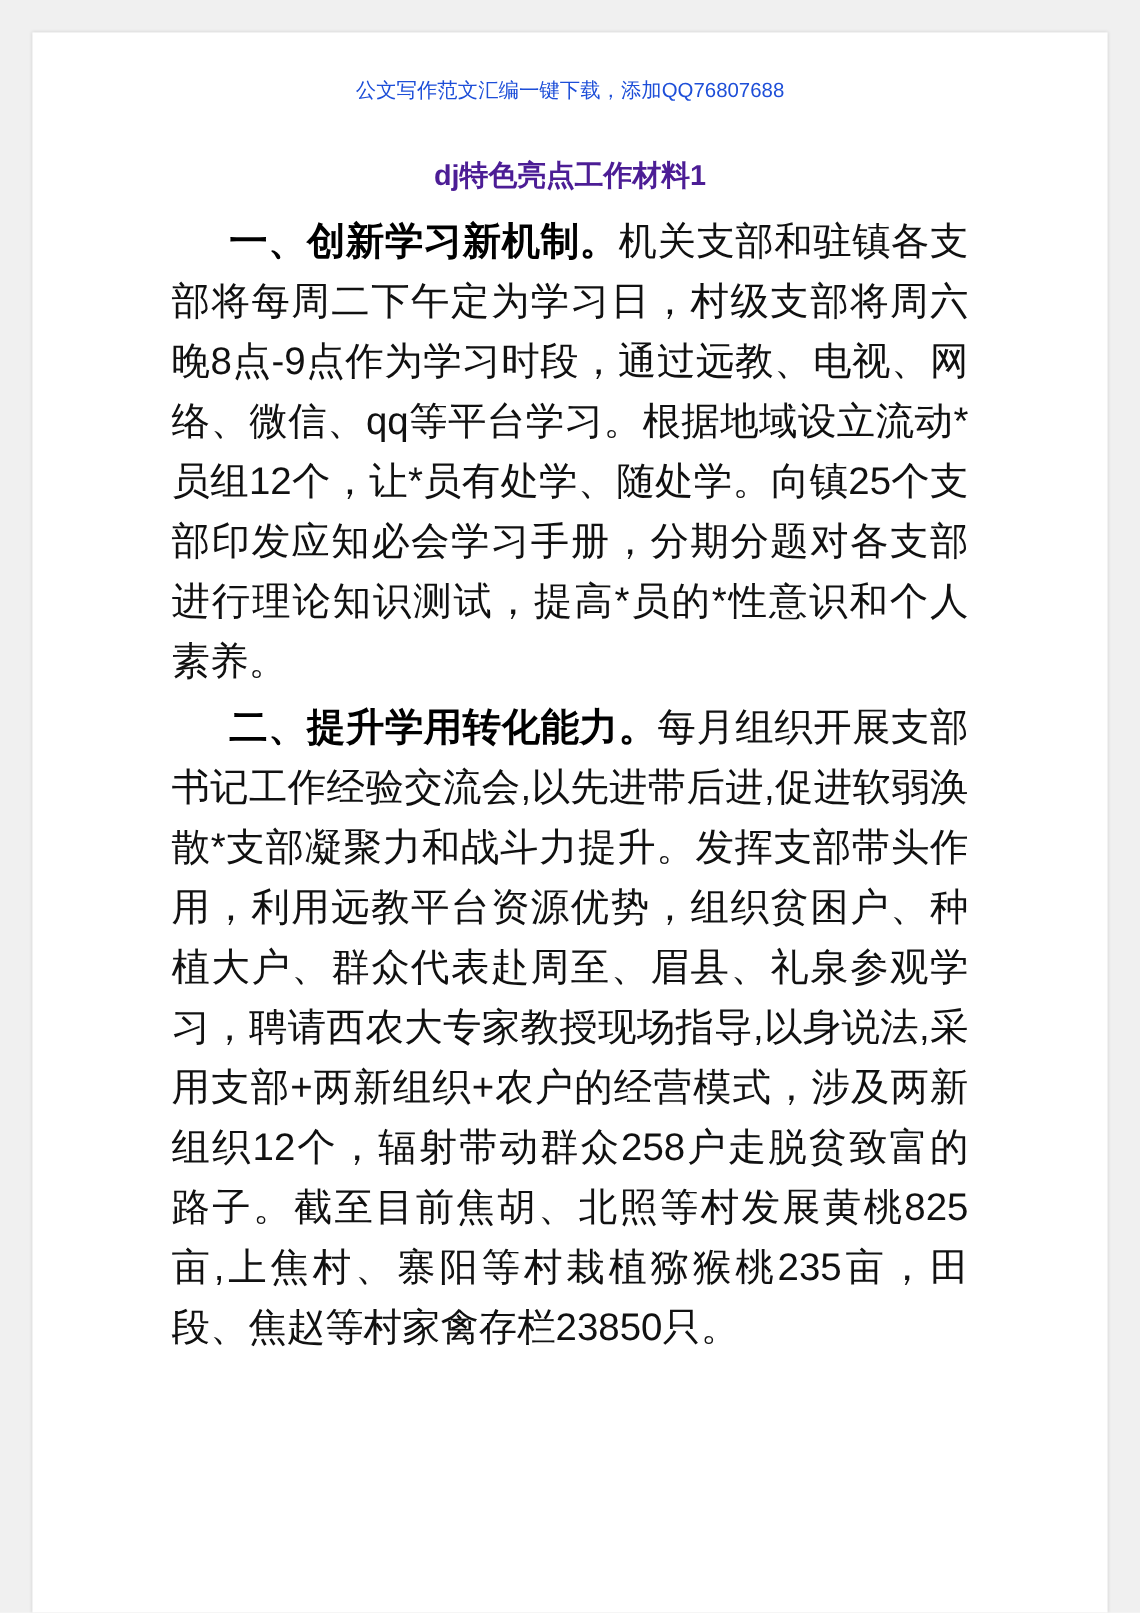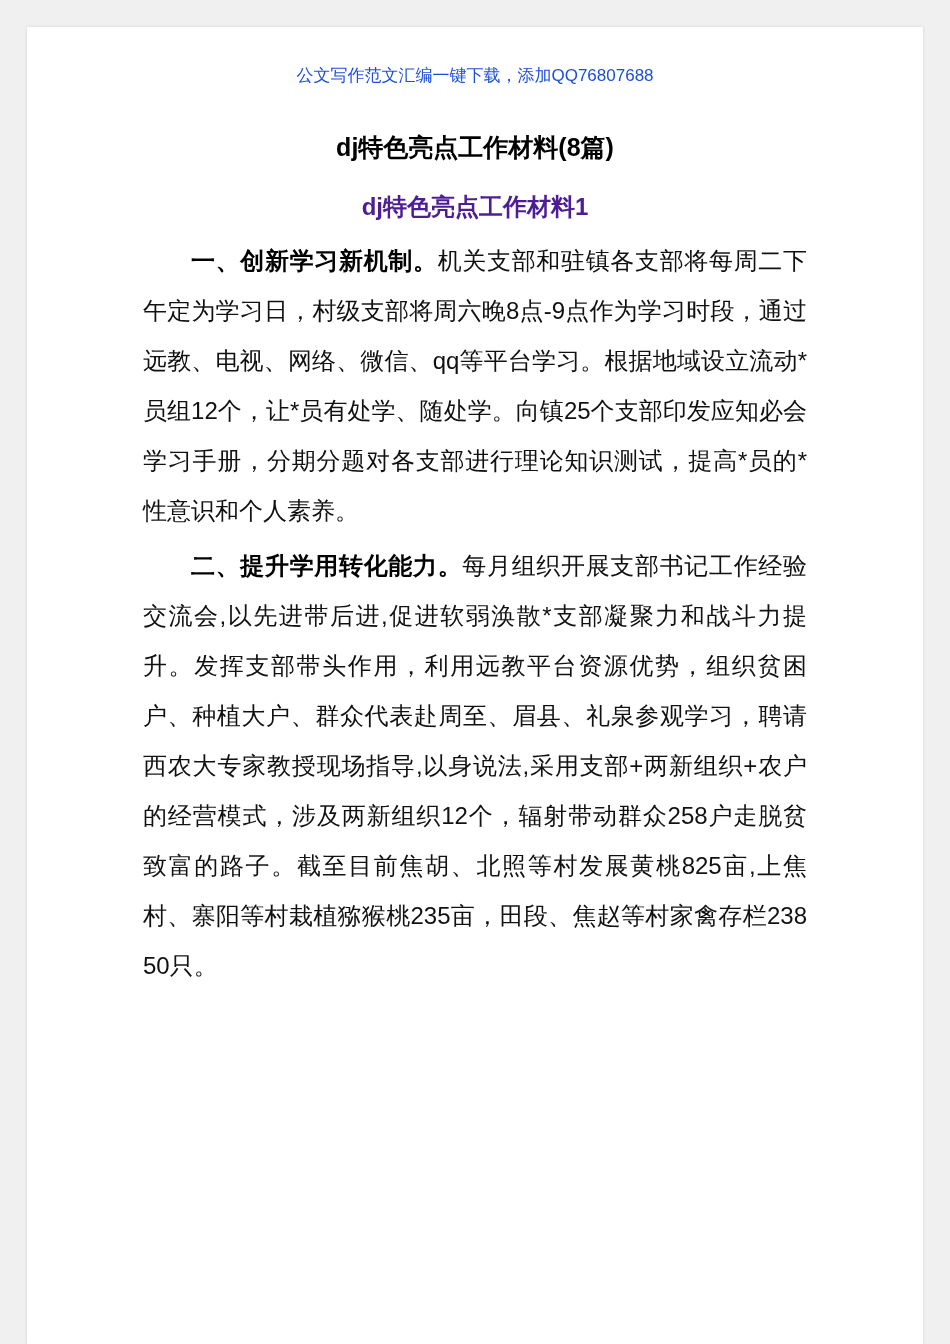--- a/index.html
+++ b/index.html
@@ -45,41 +45,40 @@
     font-size: 24px;
     line-height: 32px;
     font-weight: bold;
     color: #4c1d95;
     margin: 27px 0 0 0;
   }
   .body-text {
     margin-top: 13px;
   }
   .para {
-    font-size: 24px;
+    font-size: 32px;
     line-height: 50px;
     color: #111111;
     text-align: justify;
     text-indent: 48px;
     margin: 0 0 5px 0;
     word-break: break-all;
   }
   .para .lead {
     font-weight: bold;
     color: #000000;
   }
 </style>
 </head>
 <body>
 
 <div class="page">
 
   <div class="notice" style="color: #1d4ed8;">公文写作范文汇编一键下载，添加QQ76807688</div>
 
-  <h1 class="title">dj特色亮点工作材料(8篇)</h1>
 
   <h2 class="subtitle">dj特色亮点工作材料1</h2>
 
   <div class="body-text">
 
     <p class="para"><span class="lead">一、创新学习新机制。</span><span>机关支部和驻镇各支部将每周二下午定为学习日，村级支部将周六晚8点-9点作为学习时段，通过远教、电视、网络、微信、qq等平台学习。根据地域设立流动*员组12个，让*员有处学、随处学。向镇25个支部印发应知必会学习手册，分期分题对各支部进行理论知识测试，提高*员的*性意识和个人素养。</span></p>
 
     <p class="para"><span class="lead">二、提升学用转化能力。</span><span>每月组织开展支部书记工作经验交流会,以先进带后进,促进软弱涣散*支部凝聚力和战斗力提升。发挥支部带头作用，利用远教平台资源优势，组织贫困户、种植大户、群众代表赴周至、眉县、礼泉参观学习，聘请西农大专家教授现场指导,以身说法,采用支部+两新组织+农户的经营模式，涉及两新组织12个，辐射带动群众258户走脱贫致富的路子。截至目前焦胡、北照等村发展黄桃825亩,上焦村、寨阳等村栽植猕猴桃235亩，田段、焦赵等村家禽存栏23850只。</span></p>
 
 

